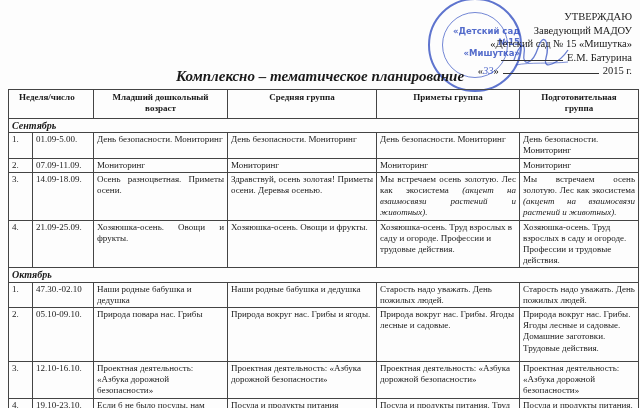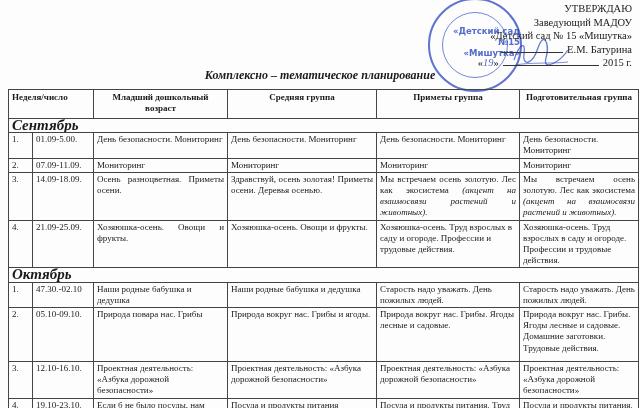--- a/index.html
+++ b/index.html
@@ -1,33 +1,33 @@
 <!DOCTYPE html>
 <html><head>
 <meta charset="utf-8">
 <style>
   html, body { margin:0; padding:0; }
   body { width:640px; height:408px; overflow:hidden; background:#fdfdfd; position:relative;
          font-family:"Liberation Serif","DejaVu Serif",serif; color:#1a1a1a; }
-  .approve { position:absolute; right:8px; top:2px; width:240px; text-align:right; font-size:10.5px; line-height:13.6px; }
+  .approve { position:absolute; right:8px; top:10px; width:240px; text-align:right; font-size:10.5px; line-height:13.6px; }
   .approve div { white-space:nowrap; }
   .approve .sigline { display:inline-block; border-bottom:1px solid #333; width:62px; height:9px; vertical-align:baseline; margin-right:4px; }
   .approve .dateline { display:inline-block; border-bottom:1px solid #333; width:96px; height:9px; margin:0 4px; }
   .stamp { position:absolute; left:428px; top:-2px; width:94px; height:94px; border-radius:50%;
            border:2px solid rgba(40,70,190,0.75); box-sizing:border-box; }
   .stamp::before { content:""; position:absolute; left:12px; top:12px; right:12px; bottom:12px; border-radius:50%; border:1.5px solid rgba(40,70,190,0.65); }
   .stamp .inner { position:absolute; left:0; right:0; top:26px; text-align:right; color:rgba(40,70,190,0.8);
                   font-family:"DejaVu Sans",sans-serif; font-size:8.5px; line-height:11px; font-weight:bold; }
   .signature { position:absolute; left:510px; top:38px; width:60px; height:30px; }
-  .title { position:absolute; left:0; width:640px; top:68px; text-align:center; font-size:12px; font-weight:bold; font-style:italic; }
+  .title { position:absolute; left:0; width:640px; top:68px; text-align:center; font-size:15px; font-weight:bold; font-style:italic; }
   table { position:absolute; left:8px; top:89px; width:630px; border-collapse:collapse; table-layout:fixed; font-size:9px; line-height:11.2px; }
   td, th { border:1px solid #444; padding:1px 3px; vertical-align:top; overflow:hidden; }
-  th { font-weight:bold; text-align:center; padding:2px 3px; height:24px; }
+  th { font-weight:bold; text-align:center; padding:2px 10px; height:24px; }
   th.first { text-align:left; }
-  td.month { font-style:italic; font-weight:bold; font-size:15px; }
+  td.month { font-style:italic; font-weight:bold; font-size:10px; }
   td.j { text-align:justify; }
   .it { font-style:italic; }
 </style>
 </head>
 <body>
 
 <div class="stamp">
   <div class="inner">
     <div>«Детский сад</div>
     <div>№15</div>
@@ -39,21 +39,21 @@
   <path d="M4 22 C10 4, 16 4, 14 16 S22 28, 28 10 S40 6, 36 20 S50 24, 58 12" fill="none" stroke="rgba(40,70,190,0.7)" stroke-width="1.3"></path>
   <path d="M6 27 C20 24, 40 26, 58 24" fill="none" stroke="rgba(40,70,190,0.6)" stroke-width="1"></path>
 </svg>
 
 <div class="approve">
   <div>УТВЕРЖДАЮ</div>
   <div>Заведующий МАДОУ</div>
   <div>«Детский сад № 15 «Мишутка»</div>
   <div><span class="sigline"></span><span>Е.М. Батурина</span></div>
   <div>
-    <span>«</span><span class="it" style="color:rgba(40,70,190,0.8)">19</span><span>»</span><span class="dateline"></span><span>2015  г.</span>
+    <span>«</span><span class="it" style="color:rgba(40,70,190,0.8)">33</span><span>»</span><span class="dateline"></span><span>2015  г.</span>
   </div>
 </div>
 
 <div class="title">Комплексно – тематическое планирование</div>
 
 <table>
   <colgroup>
     <col style="width:24px">
       <col style="width:61px">
       <col style="width:134px">

